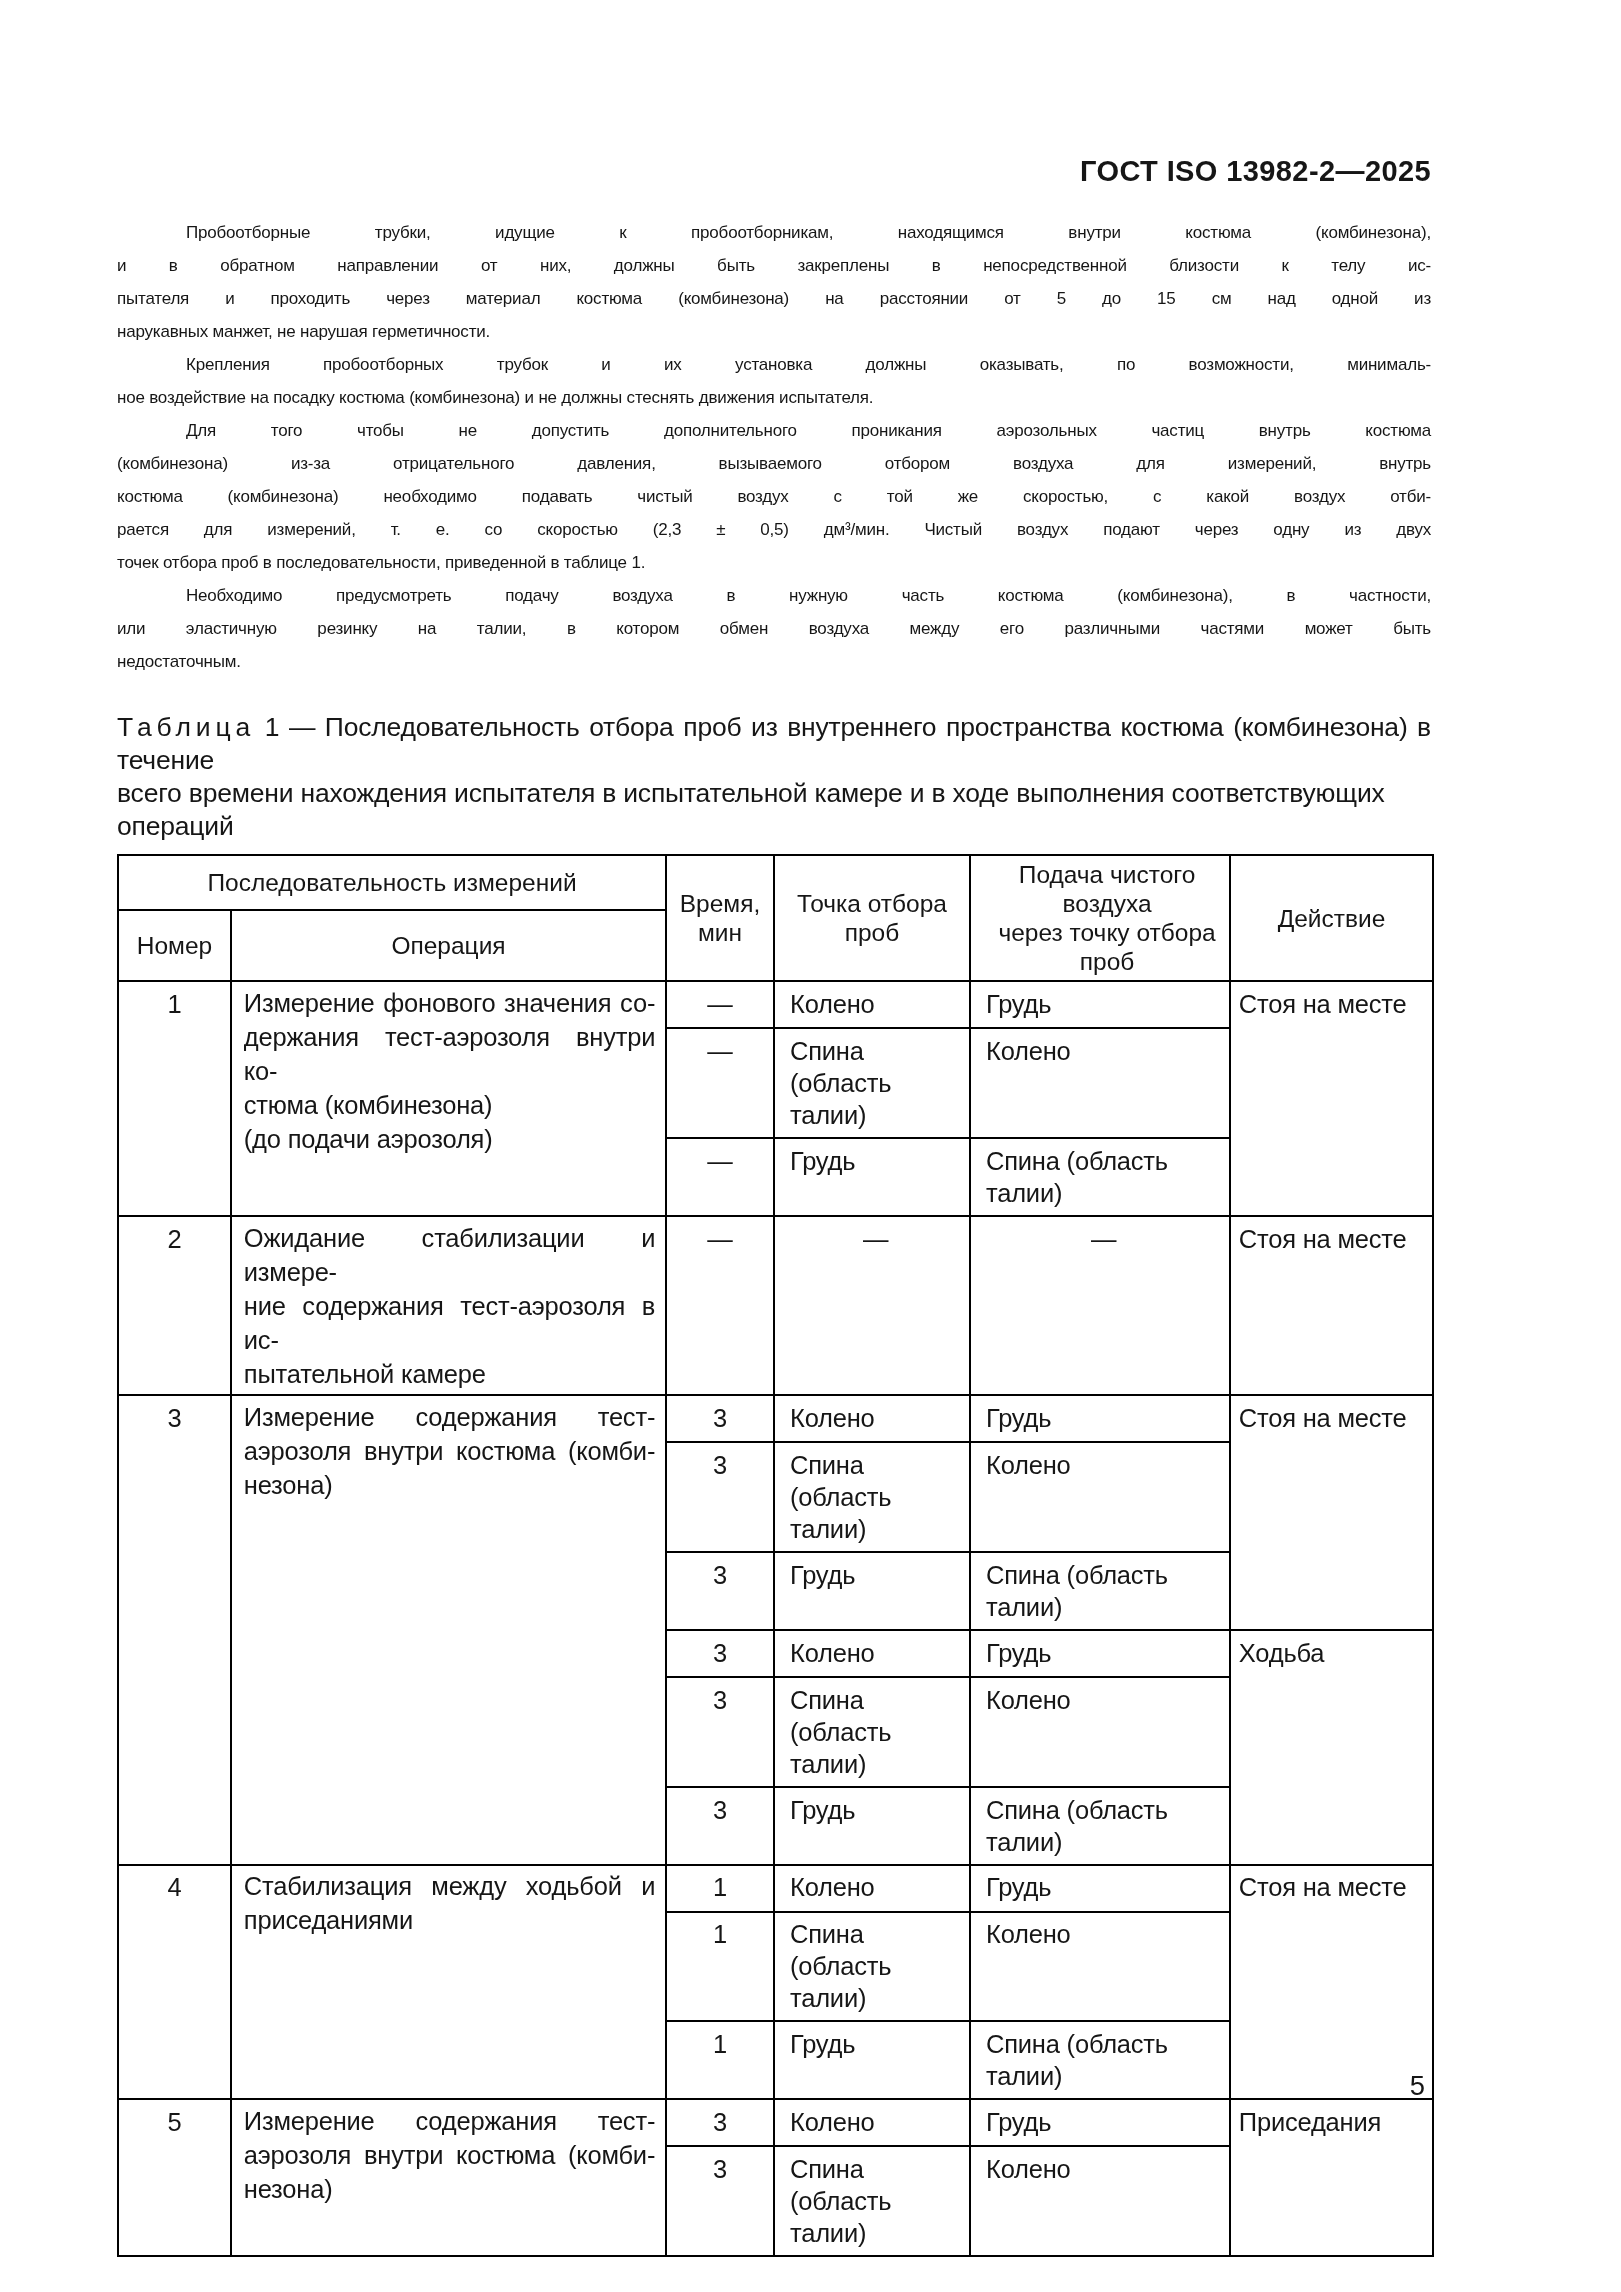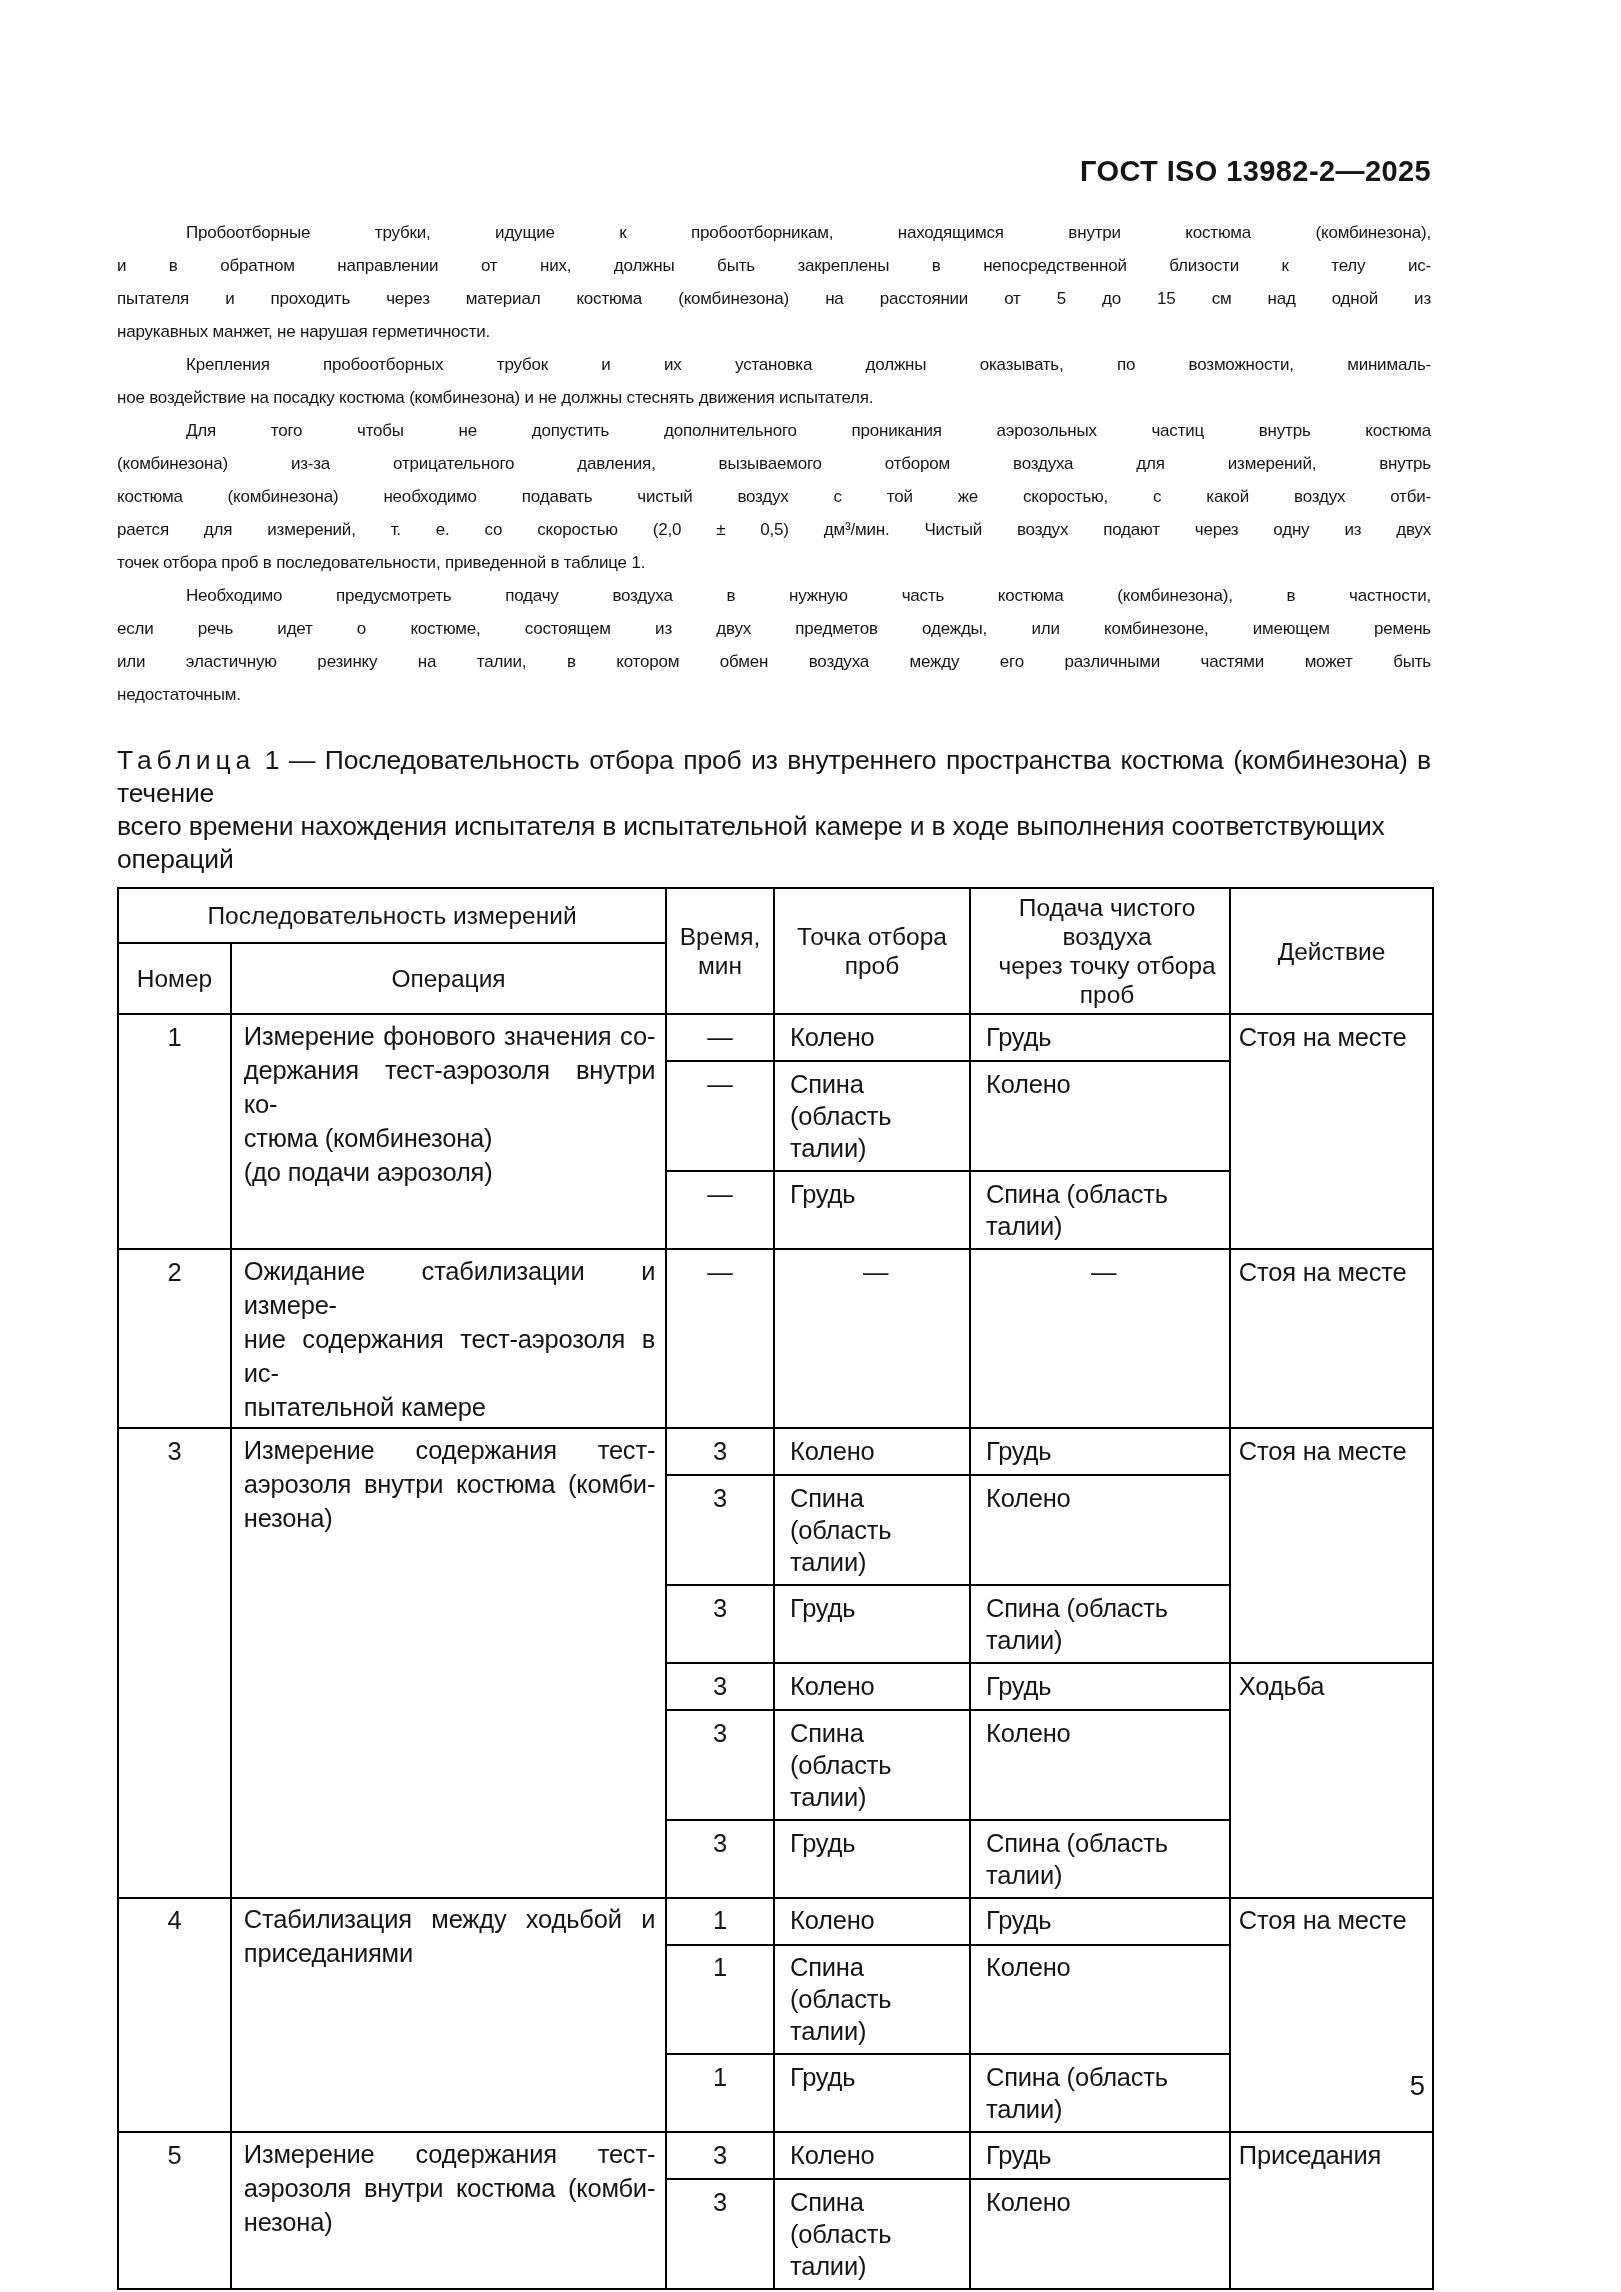--- a/index.html
+++ b/index.html
@@ -54,26 +54,25 @@
           <div class="line nl">нарукавных манжет, не нарушая герметичности.</div>
         </div>
         <div class="para">
           <div class="line jl">Крепления пробоотборных трубок и их установка должны оказывать, по возможности, минималь-</div>
           <div class="line nl">ное воздействие на посадку костюма (комбинезона) и не должны стеснять движения испытателя.</div>
         </div>
         <div class="para">
           <div class="line jl">Для того чтобы не допустить дополнительного проникания аэрозольных частиц внутрь костюма</div>
           <div class="line jl">(комбинезона) из-за отрицательного давления, вызываемого отбором воздуха для измерений, внутрь</div>
           <div class="line jl">костюма (комбинезона) необходимо подавать чистый воздух с той же скоростью, с какой воздух отби-</div>
-          <div class="line jl">рается для измерений, т. е. со скоростью (2,0 ± 0,5) дм³/мин. Чистый воздух подают через одну из двух</div>
+          <div class="line jl">рается для измерений, т. е. со скоростью (2,3 ± 0,5) дм³/мин. Чистый воздух подают через одну из двух</div>
           <div class="line nl">точек отбора проб в последовательности, приведенной в таблице 1.</div>
         </div>
         <div class="para">
           <div class="line jl">Необходимо предусмотреть подачу воздуха в нужную часть костюма (комбинезона), в частности,</div>
-          <div class="line jl">если речь идет о костюме, состоящем из двух предметов одежды, или комбинезоне, имеющем ремень</div>
           <div class="line jl">или эластичную резинку на талии, в котором обмен воздуха между его различными частями может быть</div>
           <div class="line nl">недостаточным.</div>
         </div>
       </div>
 
     <div class="caption">
       <div class="line jl"><span class="spaced">Таблица</span><span> 1 — Последовательность отбора проб из внутреннего пространства костюма (комбинезона) в течение</span></div>
       <div class="line nl">всего времени нахождения испытателя в испытательной камере и в ходе выполнения соответствующих операций</div>
     </div>
 

